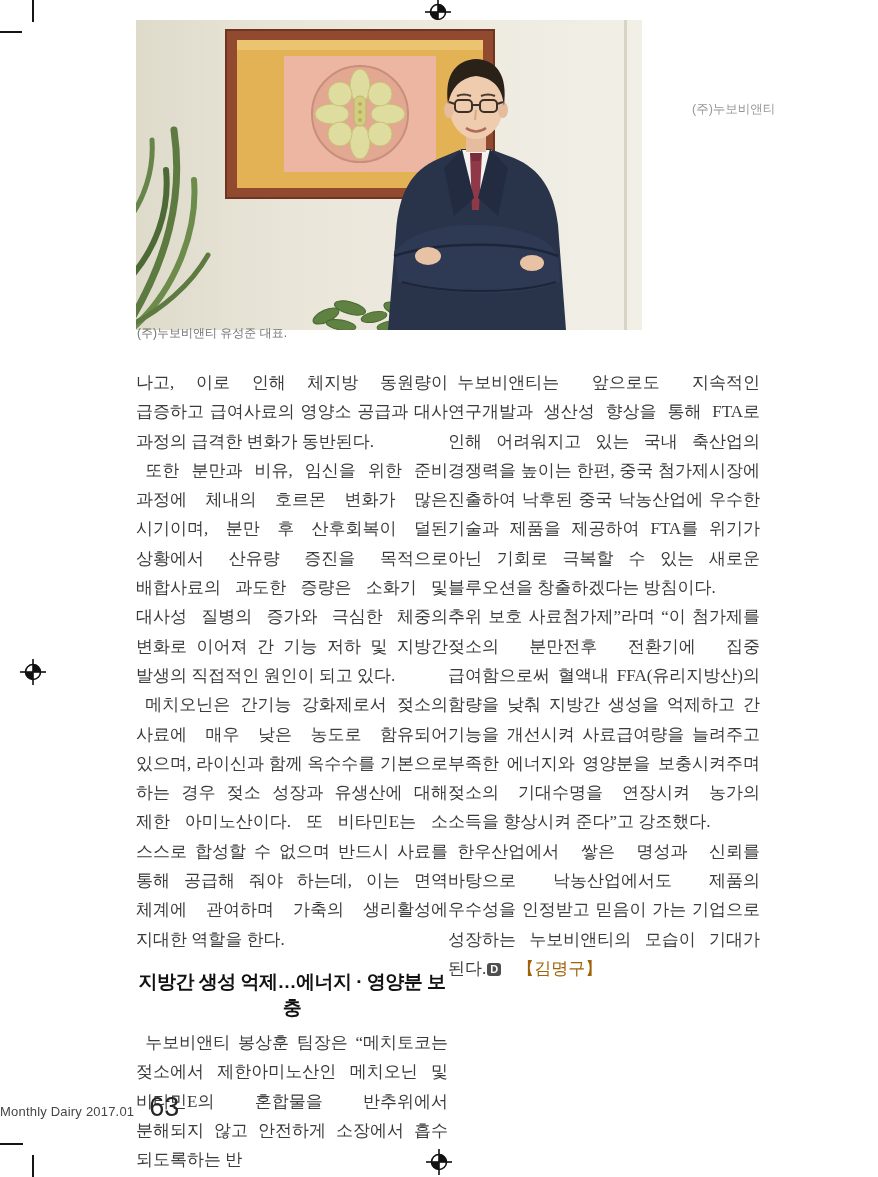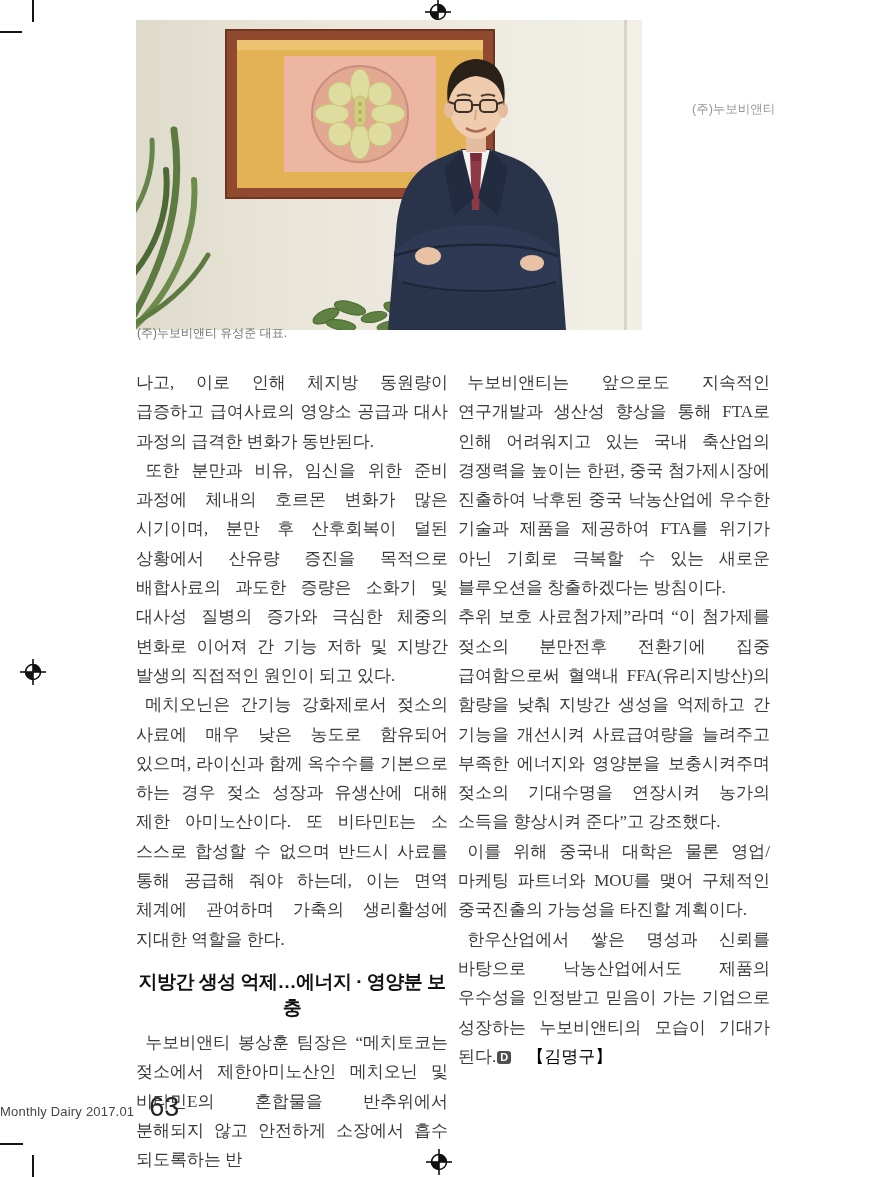--- a/index.html
+++ b/index.html
@@ -19,41 +19,41 @@
     font-size:12.5px;color:#97979b;letter-spacing:0px;
   }
   .photo-caption{
     position:absolute;left:137px;top:325px;
     font-family:"Liberation Sans","DejaVu Sans",sans-serif;
     font-size:12px;color:#737373;
   }
   
   .columns{
     position:absolute;left:136px;top:368px;width:634px;
-    display:flex;gap:10px;
+    display:flex;
   }
   .col{width:312px;}
   .body-par{
     margin:0;font-size:17px;line-height:29.3px;text-align:justify;
     color:#3b3b3b;word-break:keep-all;
   }
   .body-par.indent{text-indent:0.55em;}
   .col-heading{
     margin:15px 0 7px 0;text-align:center;
     font-family:"Liberation Sans","DejaVu Sans",sans-serif;
     font-weight:bold;font-size:19px;letter-spacing:-0.5px;color:#111111;
   }
   .end-badge{
     display:inline-block;background:#4f4f4f;color:#ffffff;
     font-family:"Liberation Sans","DejaVu Sans",sans-serif;
     font-size:11px;font-weight:bold;line-height:13px;
     width:14px;height:13px;text-align:center;border-radius:3px;
     vertical-align:1px;margin-left:1px;text-indent:0;
   }
-  .byline{margin-left:16px;color:#000000;text-indent:0;}
+  .byline{margin-left:16px;color:#a16207;text-indent:0;}
   
   .footer{
     position:absolute;left:0;top:1092px;width:770px;
     display:flex;align-items:baseline;gap:15px;
   }
   .footer-journal{
     font-family:"Liberation Sans","DejaVu Sans",sans-serif;
     font-size:13px;color:#464646;letter-spacing:0.2px;
   }
   .footer-page{
@@ -212,21 +212,20 @@
     <div class="col">
       <p class="body-par">나고, 이로 인해 체지방 동원량이 급증하고 급여사료의 영양소 공급과 대사 과정의 급격한 변화가 동반된다.</p>
       <p class="body-par indent">또한 분만과 비유, 임신을 위한 준비 과정에 체내의 호르몬 변화가 많은 시기이며, 분만 후 산후회복이 덜된 상황에서 산유량 증진을 목적으로 배합사료의 과도한 증량은 소화기 및 대사성 질병의 증가와 극심한 체중의 변화로 이어져 간 기능 저하 및 지방간 발생의 직접적인 원인이 되고 있다.</p>
       <p class="body-par indent">메치오닌은 간기능 강화제로서 젖소의 사료에 매우 낮은 농도로 함유되어 있으며, 라이신과 함께 옥수수를 기본으로 하는 경우 젖소 성장과 유생산에 대해 제한 아미노산이다. 또 비타민E는 소 스스로 합성할 수 없으며 반드시 사료를 통해 공급해 줘야 하는데, 이는 면역 체계에 관여하며 가축의 생리활성에 지대한 역할을 한다.</p>
       <h2 class="col-heading">지방간 생성 억제…에너지 · 영양분 보충</h2>
       <p class="body-par indent">누보비앤티 봉상훈 팀장은 “메치토코는 젖소에서 제한아미노산인 메치오닌 및 비타민E의 혼합물을 반추위에서 분해되지 않고 안전하게 소장에서 흡수 되도록하는 반</p>
     </div>
     <div class="col">
       <p class="body-par indent">누보비앤티는 앞으로도 지속적인 연구개발과 생산성 향상을 통해 FTA로 인해 어려워지고 있는 국내 축산업의 경쟁력을 높이는 한편, 중국 첨가제시장에 진출하여 낙후된 중국 낙농산업에 우수한 기술과 제품을 제공하여 FTA를 위기가 아닌 기회로 극복할 수 있는 새로운 블루오션을 창출하겠다는 방침이다.</p>
       <p class="body-par">추위 보호 사료첨가제”라며 “이 첨가제를 젖소의 분만전후 전환기에 집중 급여함으로써 혈액내 FFA(유리지방산)의 함량을 낮춰 지방간 생성을 억제하고 간 기능을 개선시켜 사료급여량을 늘려주고 부족한 에너지와 영양분을 보충시켜주며 젖소의 기대수명을 연장시켜 농가의 소득을 향상시켜 준다”고 강조했다.</p>
-      <p class="body-par indent">이를 위해 중국내 대학은 물론 영업/마케팅 파트너와 MOU를 맺어 구체적인 중국진출의 가능성을 타진할 계획이다.</p>
       <p class="body-par indent"><span>한우산업에서 쌓은 명성과 신뢰를 바탕으로 낙농산업에서도 제품의 우수성을 인정받고 믿음이 가는 기업으로 성장하는 누보비앤티의 모습이 기대가 된다.</span><span class="end-badge">D</span><span class="byline">【김명구】</span></p>
     </div>
   </div>
 
   <div class="footer">
     <span class="footer-journal">Monthly Dairy 2017.01</span>
     <span class="footer-page">63</span>
   </div>
 
 </div>

